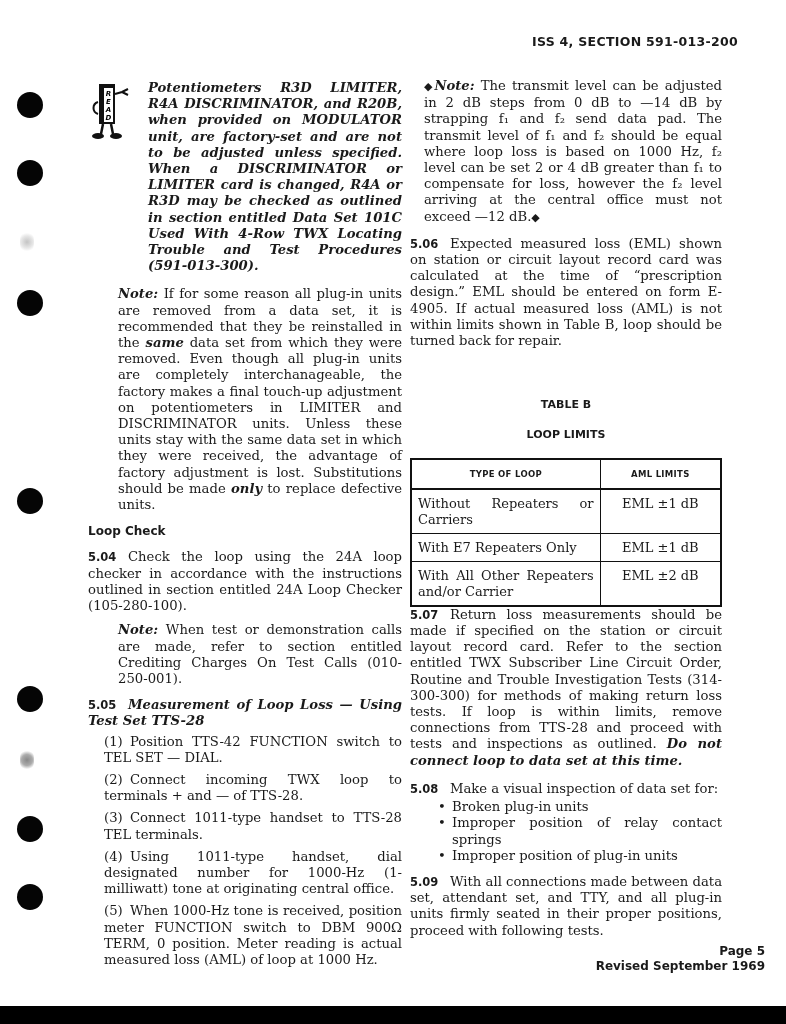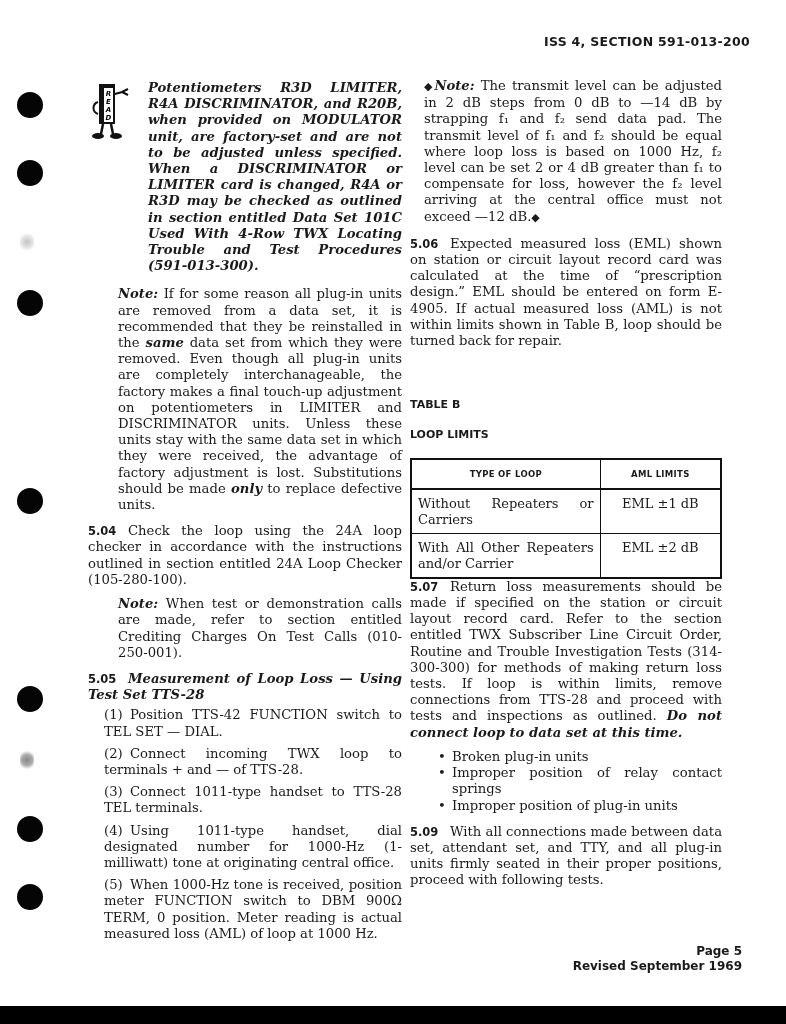--- a/index.html
+++ b/index.html
@@ -4,44 +4,44 @@
 <style>
   html, body { margin:0; padding:0; }
   body { width:786px; height:1024px; background:#fff; position:relative; overflow:hidden;
          font-family:"DejaVu Serif", serif; color:#1a1a1a; }
   .sans { font-family:"DejaVu Sans", sans-serif; font-weight:bold; }
   .hole { position:absolute; left:17px; width:26px; height:26px; border-radius:50%; background:#050505; }
   .smudge { position:absolute; left:20px; width:14px; height:20px; border-radius:40%;
             background:radial-gradient(circle,#aaa 0%,#ddd 50%,transparent 75%); opacity:.7; }
   .smudge.dark { background:radial-gradient(circle,#555 0%,#888 45%,transparent 75%); }
   .bottom-bar { position:absolute; left:0; right:0; bottom:0; height:18px; background:#000; }
-  .header { position:absolute; right:36px; top:34px; font-size:12.5px; letter-spacing:.3px;margin-left:36px; }
+  .header { position:absolute; right:48px; top:34px; font-size:12.5px; letter-spacing:.3px;margin-left:36px; }
   .col { position:absolute; font-size:13.2px; line-height:16.2px; text-align:justify; }
   .col-left { left:88px; width:314px; top:80px; }
   .col-right { left:410px; width:312px; top:78px; }
   .warn { position:relative; padding-left:60px; font-style:italic; font-weight:bold; margin-bottom:4px; }
   .read-icon { position:absolute; left:0; top:0; width:44px; height:62px; }
   .para { margin:0 0 8px 0; }
   .para .num { font-family:"DejaVu Sans", sans-serif; font-weight:bold; font-size:11.5px; display:inline-block; width:40px; }
   .heading { font-family:"DejaVu Sans", sans-serif; font-weight:bold; font-size:12px; margin:8px 0 10px 0; }
   .ital-b { font-style:italic; font-weight:bold; }
   .step { padding-left:16px; margin:0 0 6px 0; }
   .step .snum { display:inline-block; width:26px; }
   .note { padding-left:30px; margin:0 0 10px 0; }
   .arrow { font-size:11px; }
-  .table-title { text-align:left; font-size:11px; margin:0; }
+  .table-title { text-align:center; font-size:11px; margin:0; }
   table.loop { border-collapse:collapse; width:100%; margin-top:14px; border:2px solid #111; font-size:13px; }
   table.loop th { font-family:"DejaVu Sans", sans-serif; font-weight:bold; font-size:8.5px; letter-spacing:.3px;
                   padding:6px 12px; border:1px solid #111; border-bottom:2px solid #111; text-align:center; }
   table.loop td { border:1px solid #111; padding:6px 6px 5px 6px; vertical-align:top; line-height:16px; }
   table.loop td.lim { text-align:center; }
   .bullets { list-style:none; margin:0 0 10px 0; padding:0 0 0 28px; }
   .bullets li { position:relative; padding-left:14px; line-height:16.2px; }
   .bullets li::before { content:"\2022"; position:absolute; left:0; }
-  .footer { position:absolute; right:44px; top:944px; text-align:right; font-size:12px; line-height:15px; }
+  .footer { position:absolute; right:21px; top:944px; text-align:right; font-size:12px; line-height:15px; }
 </style>
 </head>
 <body>
 
 <div class="hole" style="top:92px"></div>
 <div class="hole" style="top:160px"></div>
 <div class="smudge" style="top:232px"></div>
 <div class="hole" style="top:290px"></div>
 <div class="hole" style="top:488px"></div>
 <div class="hole" style="top:686px"></div>
@@ -67,20 +67,21 @@
       <ellipse cx="10" cy="56" rx="6" ry="3" fill="#111"></ellipse>
       <ellipse cx="28" cy="56" rx="6" ry="3" fill="#111"></ellipse>
     </svg>
     <span>Potentiometers R3D LIMITER, R4A DISCRIMINATOR, and R20B, when provided on MODULATOR unit, are factory-set and are not to be adjusted unless specified. When a DISCRIMINATOR or LIMITER card is changed, R4A or R3D may be checked as outlined in section entitled Data Set 101C Used With 4-Row TWX Locating Trouble and Test Procedures (591-013-300).</span>
   </div>
 
   <p class="note" style="margin-top:12px">
     <span class="ital-b">Note:</span><span> If for some reason all plug-in units are removed from a data set, it is recommended that they be reinstalled in the </span><span class="ital-b">same</span><span> data set from which they were removed. Even though all plug-in units are completely interchanageable, the factory makes a final touch-up adjustment on potentiometers in LIMITER and DISCRIMINATOR units. Unless these units stay with the same data set in which they were received, the advantage of factory adjustment is lost. Substitutions should be made </span><span class="ital-b">only</span><span> to replace defective units.</span>
   </p>
 
+  <div class="heading">Loop Check</div>
 
   <p class="para">
     <span class="num">5.04</span><span>Check the loop using the 24A loop checker in accordance with the instructions outlined in section entitled 24A Loop Checker (105-280-100).</span>
   </p>
 
   <p class="note">
     <span class="ital-b">Note:</span><span> When test or demonstration calls are made, refer to section entitled Crediting Charges On Test Calls (010-250-001).</span>
   </p>
 
   <p class="para" style="margin-bottom:4px">
@@ -114,31 +115,38 @@
           <th style="width:61%">TYPE OF LOOP</th>
           <th>AML LIMITS</th>
         </tr>
       </thead>
       <tbody>
         <tr>
           <td>Without Repeaters or Carriers</td>
           <td class="lim">EML ±1 dB</td>
         </tr>
         <tr>
+          <td>With E7 Repeaters Only</td>
+          <td class="lim">EML ±1 dB</td>
+        </tr>
+        <tr>
           <td>With All Other Repeaters and/or Carrier</td>
           <td class="lim">EML ±2 dB</td>
         </tr>
       </tbody>
     </table>
   </div>
 
   <p class="para" style="">
     <span class="num">5.07</span><span>Return loss measurements should be made if specified on the station or circuit layout record card. Refer to the section entitled TWX Subscriber Line Circuit Order, Routine and Trouble Investigation Tests (314-300-300) for methods of making return loss tests. If loop is within limits, remove connections from TTS-28 and proceed with tests and inspections as outlined. </span><span class="ital-b">Do not connect loop to data set at this time.</span>
   </p>
 
+  <p class="para" style="margin:12px 0 2px 0">
+    <span class="num">5.08</span><span>Make a visual inspection of data set for:</span>
+  </p>
   <ul class="bullets">
     <li>Broken plug-in units</li>
     <li>Improper position of relay contact springs</li>
     <li>Improper position of plug-in units</li>
   </ul>
 
   <p class="para">
     <span class="num">5.09</span><span>With all connections made between data set, attendant set, and TTY, and all plug-in units firmly seated in their proper positions, proceed with following tests.</span>
   </p>
 </div>

